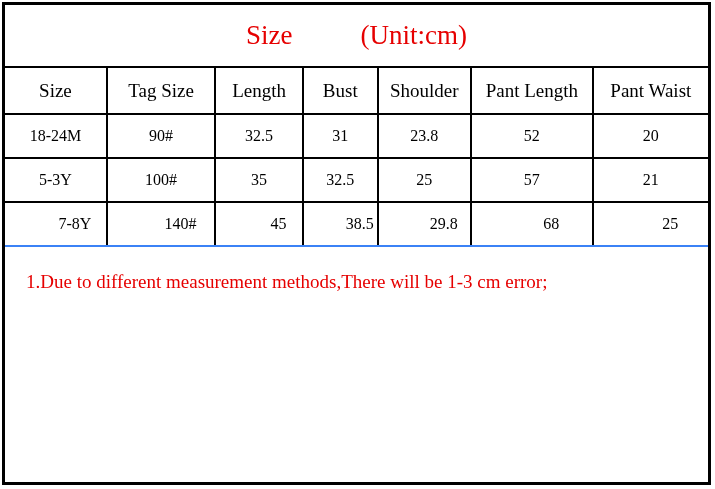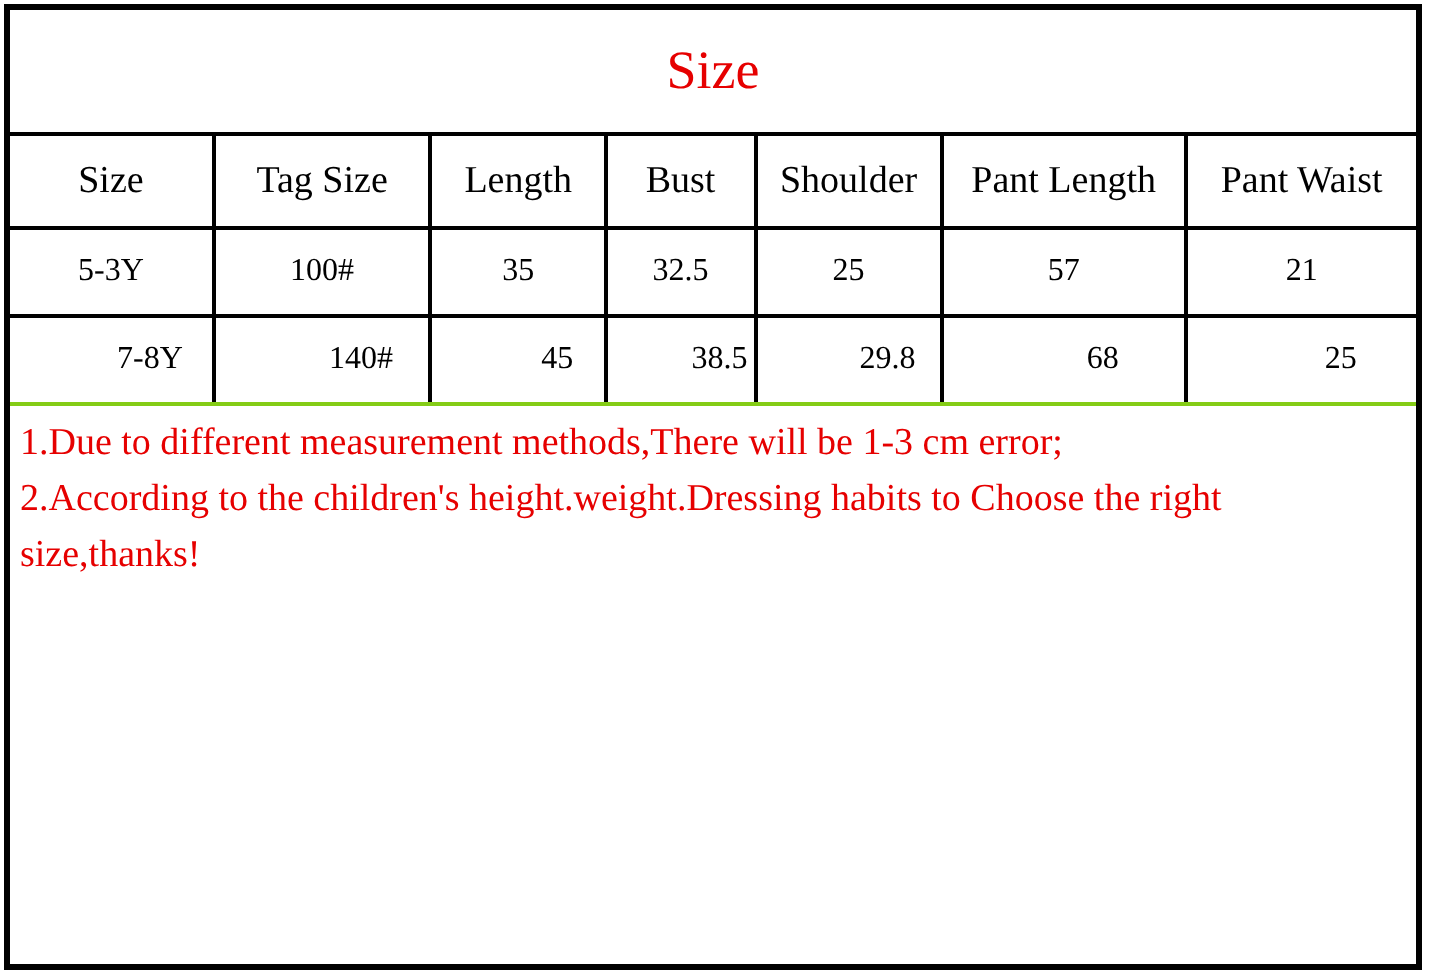--- a/index.html
+++ b/index.html
@@ -56,37 +56,38 @@
     border-top: none;
   }
   .size-table td {
     height: 42px;
     font-size: 16px;
   }
   .size-table th:first-child,
   .size-table td:first-child { border-left: none; }
   .size-table th:last-child,
   .size-table td:last-child { border-right: none; }
-  .size-table tbody tr:last-child td { border-bottom: 2px solid #84cc16; padding-left: 39px; }
+  .size-table tbody tr:last-child td { border-bottom: 2px solid #3b82f6; padding-left: 39px; }
   .notes {
     flex: 1 1 auto;
     color: #e60000;
     font-size: 19px;
     line-height: 28px;
     padding: 5px 8px 0 5px;
   }
-  .notes p { margin: 0; }
+  .notes p { margin: 16px; }
 </style>
 </head>
 <body>
 
 <div class="sheet">
 
   <div class="title-row">
     <span>Size</span>
+    <span>(Unit:cm)</span>
   </div>
 
   <table class="size-table">
     <colgroup>
       <col style="width:14.5%">
       <col style="width:15.4%">
       <col style="width:12.5%">
       <col style="width:10.6%">
       <col style="width:13.3%">
       <col style="width:17.3%">
@@ -98,20 +99,29 @@
         <th>Tag Size</th>
         <th>Length</th>
         <th>Bust</th>
         <th>Shoulder</th>
         <th>Pant Length</th>
         <th>Pant Waist</th>
       </tr>
     </thead>
     <tbody>
       <tr>
+        <td>18-24M</td>
+        <td>90#</td>
+        <td>32.5</td>
+        <td>31</td>
+        <td>23.8</td>
+        <td>52</td>
+        <td>20</td>
+      </tr>
+      <tr>
         <td>5-3Y</td>
         <td>100#</td>
         <td>35</td>
         <td>32.5</td>
         <td>25</td>
         <td>57</td>
         <td>21</td>
       </tr>
       <tr>
         <td>7-8Y</td>
@@ -120,16 +130,15 @@
         <td>38.5</td>
         <td>29.8</td>
         <td>68</td>
         <td>25</td>
       </tr>
     </tbody>
   </table>
 
   <div class="notes">
     <p>1.Due to different measurement methods,There will be 1-3 cm error;</p>
-    <p>2.According to the children's height.weight.Dressing habits to Choose the right size,thanks!</p>
   </div>
 
 </div>
 
 </body></html>

